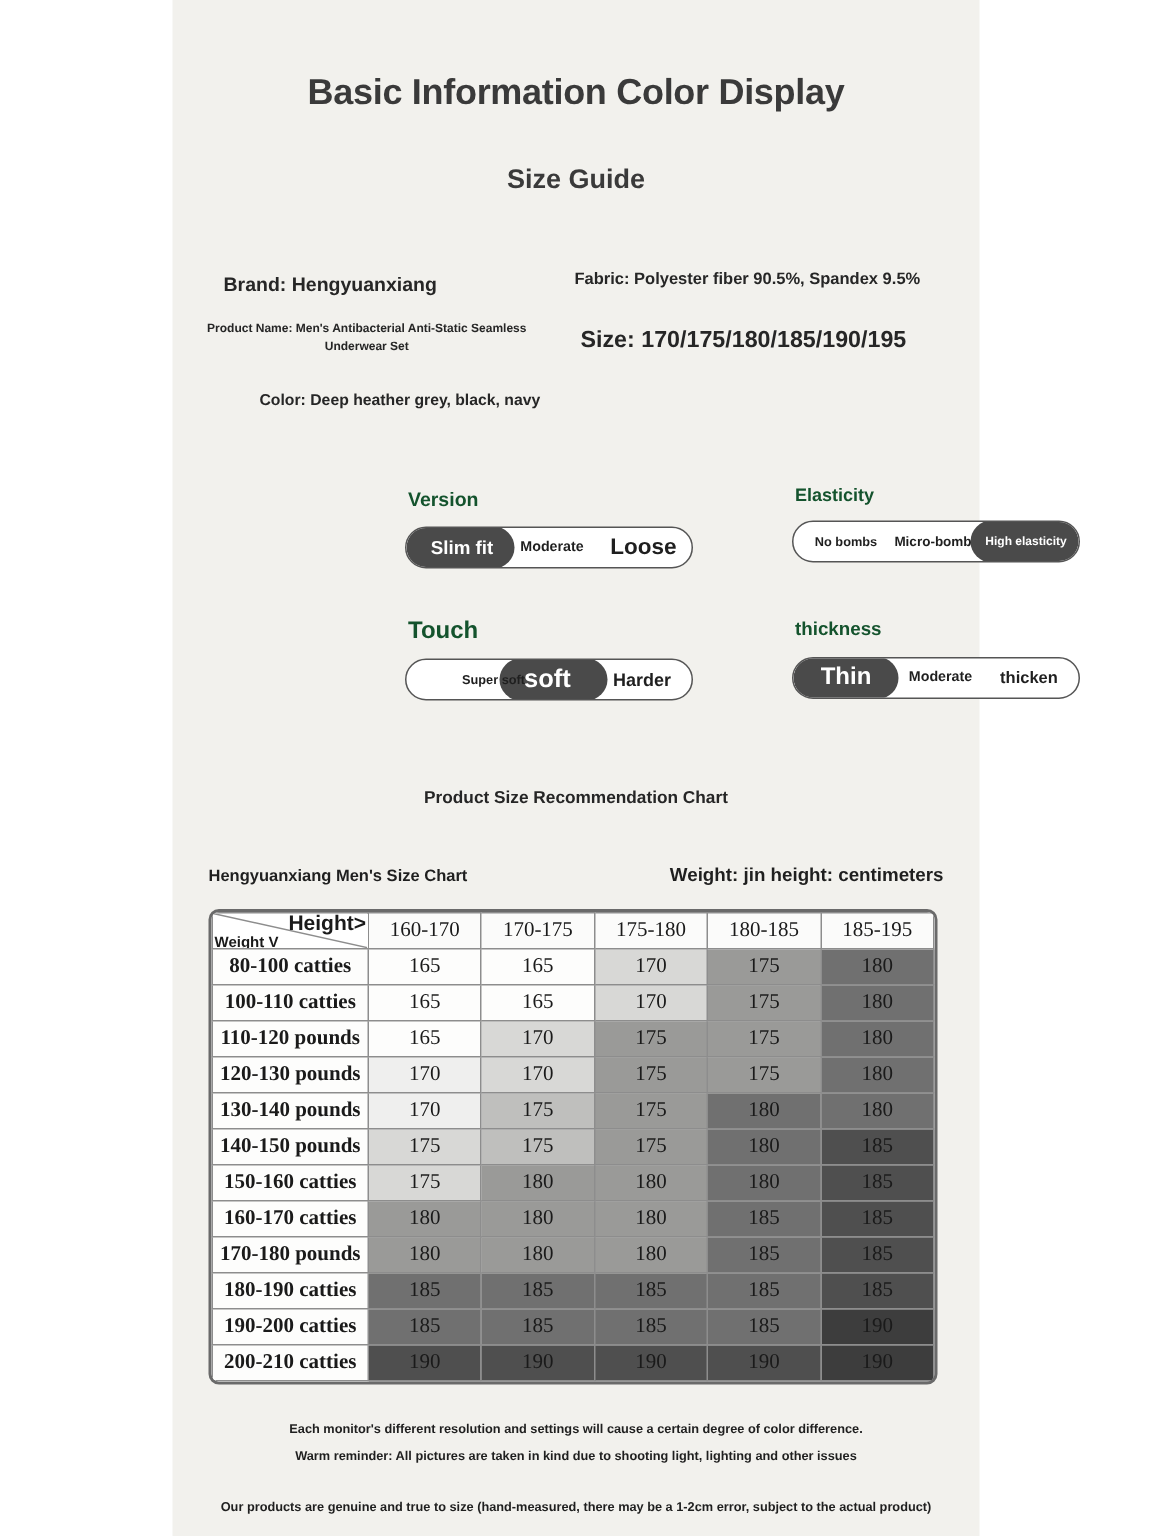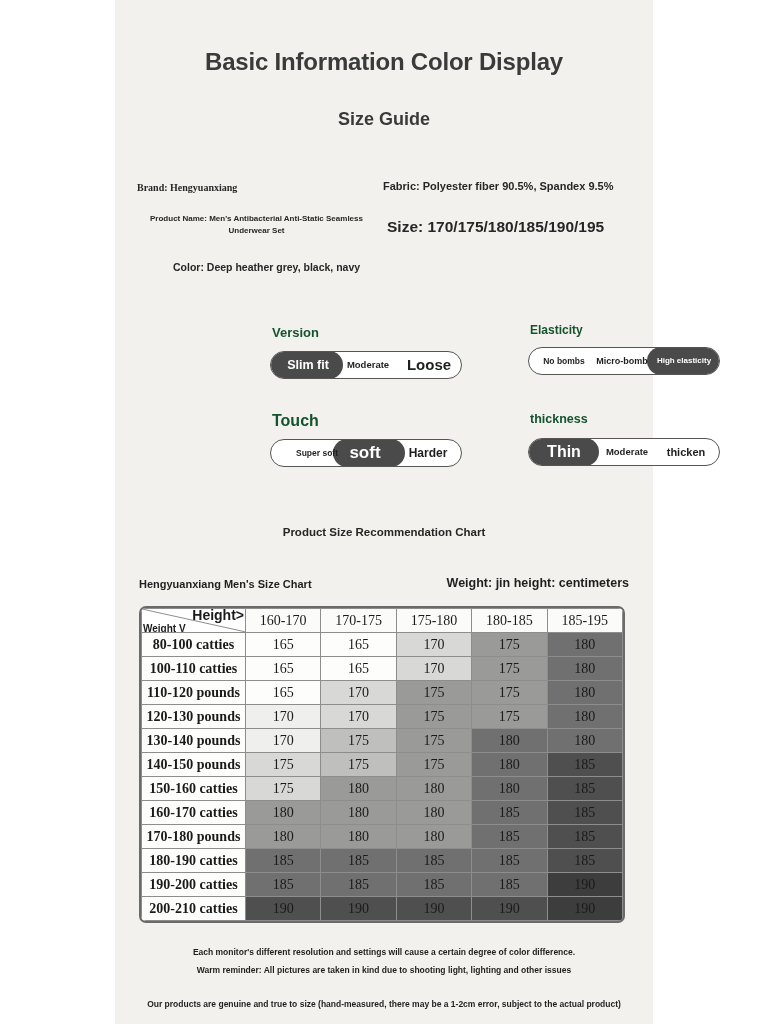--- a/index.html
+++ b/index.html
@@ -46,22 +46,22 @@
     width: 538px;
     text-align: center;
     font-size: 18px;
     font-weight: bold;
     color: #3a3a3a;
   }
 
   
   .info { position: absolute; left: 0; top: 165px; width: 538px; height: 125px; }
   .info-item { position: absolute; color: #262626; font-weight: bold; }
-  .brand      { left: 22px;  top: 17px;  font-size: 10px; font-family: Liberation Serif, serif; }
-  .prodname   { left: 14px;  top: 48px;  width: 255px; font-size: 8px; text-align: center; line-height: 1.45; }
+  .brand      { left: 34px;  top: 17px;  font-size: 13px; }
+  .prodname   { left: 2px;  top: 48px;  width: 255px; font-size: 8px; text-align: center; line-height: 1.45; }
   .color      { left: 22px;  top: 96px;  font-size: 10.5px; margin-left: 36px; }
   .fabric     { left: 268px; top: 15px;  font-size: 11px; }
   .sizes      { left: 272px; top: 53px;  font-size: 15.5px; }
 
   
   .slider { position: absolute; }
   .slider-label {
     position: absolute;
     left: 2px; top: 0;
     font-weight: bold;
@@ -261,21 +261,21 @@
           <div class="pill-opt opt-dark" style="left: 4px; width: 62px; font-size: 8.5px;">No bombs</div>
           <div class="pill-opt opt-dark" style="left: 62px; width: 62px; font-size: 9px;">Micro-bomb</div>
           <div class="pill-opt opt-light" style="left: 122px; width: 66px; font-size: 8px;">High elasticity</div>
         </div>
     </div>
 
     <div class="slider" id="slider-touch">
       <div class="slider-label">Touch</div>
       <div class="pill">
           <div class="pill-fill" style="left: 62px; width: 72px;"></div>
-          <div class="pill-opt opt-dark" style="left: 2px; width: 64px; font-size: 8.5px; padding-left: 12px;">Super soft</div>
+          <div class="pill-opt opt-dark" style="left: 14px; width: 64px; font-size: 8.5px; padding-left: 12px;">Super soft</div>
           <div class="pill-opt opt-light" style="left: 62px; width: 64px; font-size: 17px;">soft</div>
           <div class="pill-opt opt-dark" style="left: 126px; width: 62px; font-size: 12px;">Harder</div>
         </div>
     </div>
 
     <div class="slider" id="slider-thickness">
       <div class="slider-label">thickness</div>
       <div class="pill">
           <div class="pill-fill" style="left: 0px; width: 70px;"></div>
           <div class="pill-opt opt-light" style="left: 2px; width: 66px; font-size: 16px;">Thin</div>

